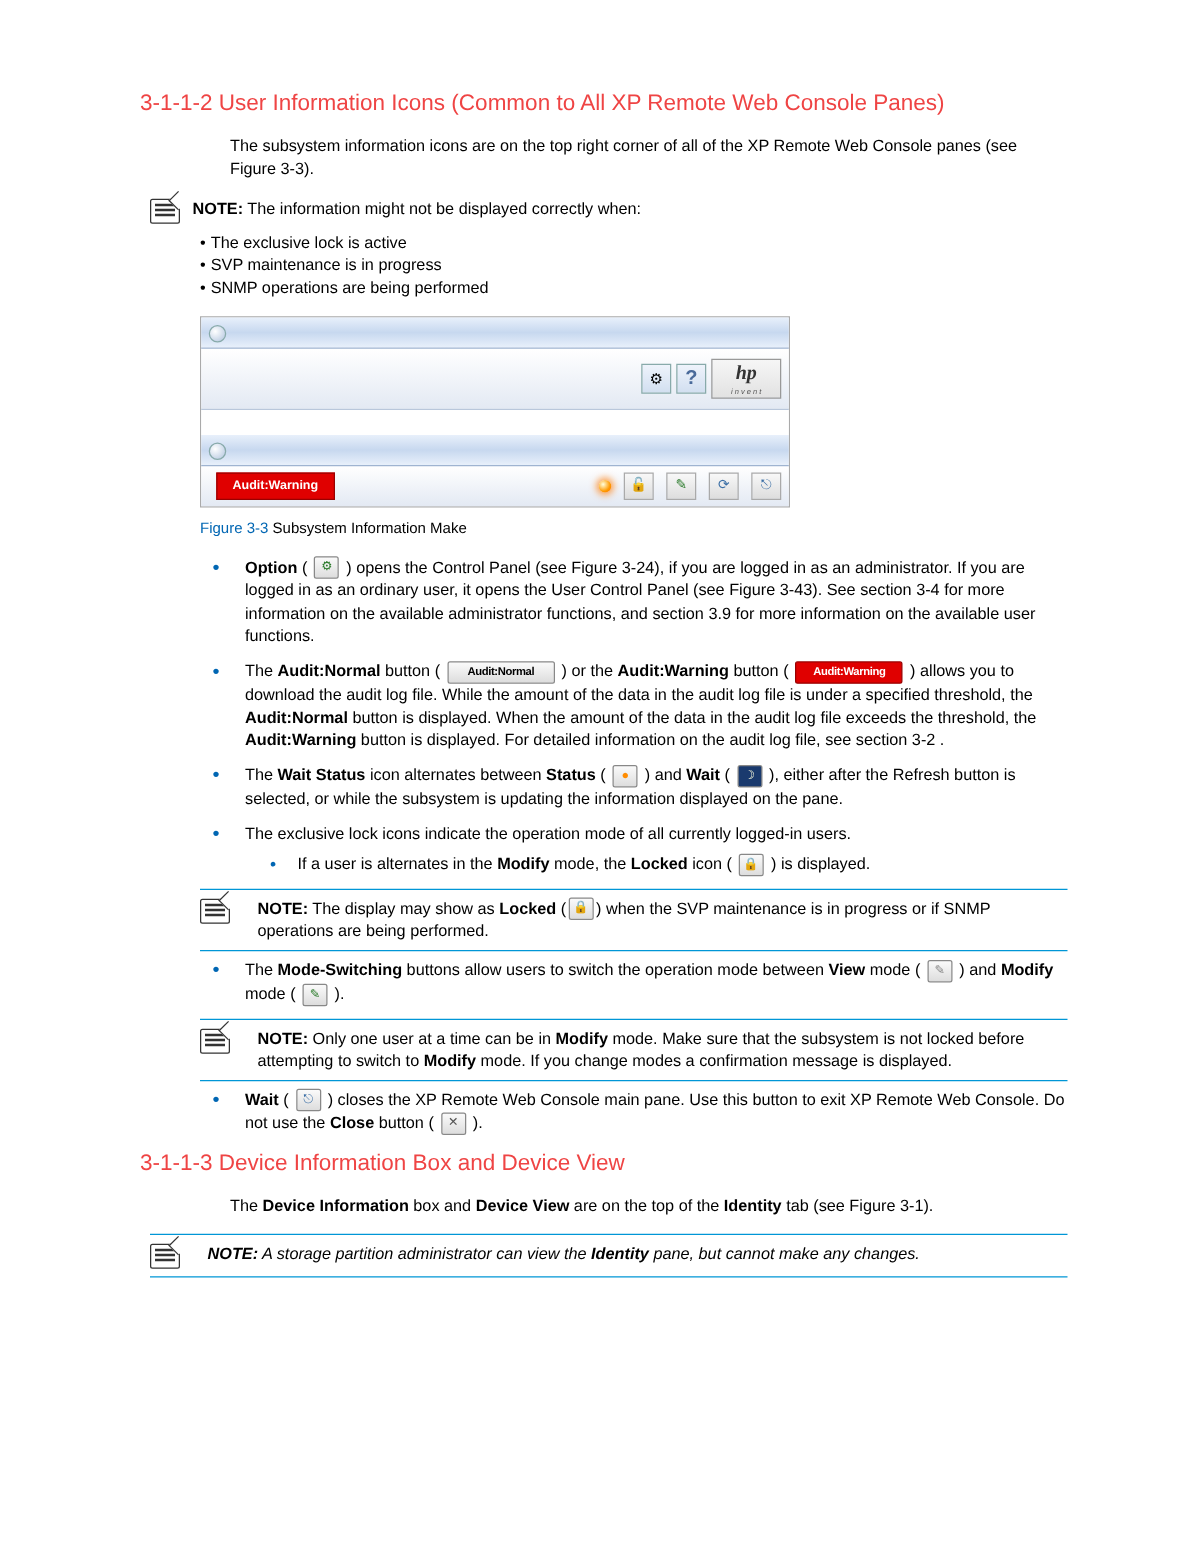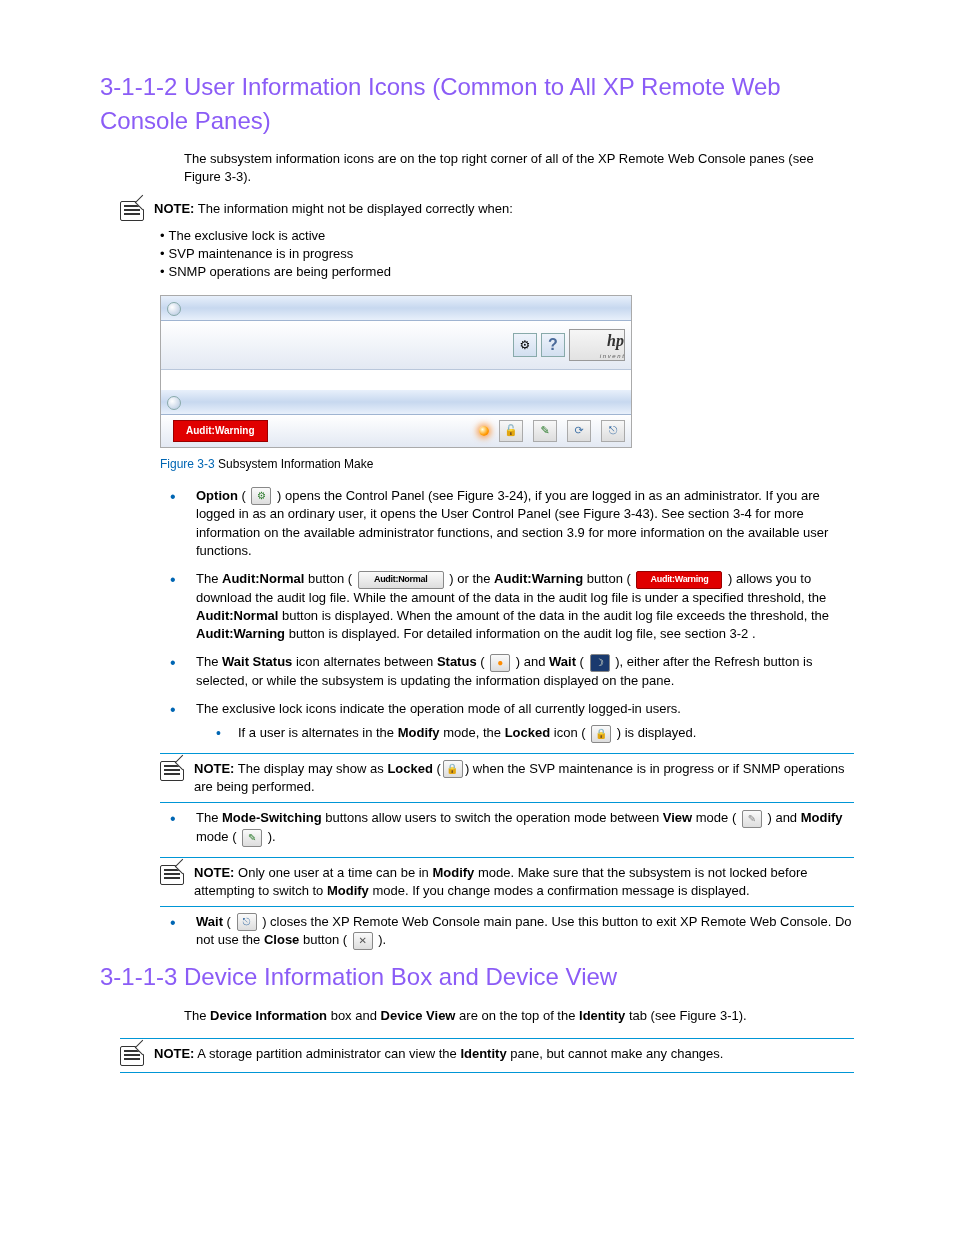--- a/index.html
+++ b/index.html
@@ -7,24 +7,24 @@
     font-size: 13px;
     color: #000;
     background: #fff;
     margin: 0;
     padding: 60px 100px 40px 100px;
     width: 954px;
     box-sizing: border-box;
     line-height: 1.4;
   }
   h2 {
-    color: #8b5cf6;
+    color: #ef4444;
     font-weight: normal;
-    font-size: 24px;
-    margin: 10px 0 8px 0;
+    font-size: 18px;
+    margin: 10px 0 8px 12px;
   }
   .indent1 { margin-left: 84px; }
   .indent-note { margin-left: 20px; display:flex; align-items:flex-start; gap:10px; }
   .note-icon {
     display:inline-block; width:22px; height:18px; border:1.5px solid #333; border-radius:2px;
     position:relative; flex:0 0 22px; margin-top:1px;
   }
   .note-icon::before {
     content:""; position:absolute; left:3px; top:3px; right:3px; height:2px; background:#333;
     box-shadow: 0 4px 0 #333, 0 8px 0 #333;
@@ -36,39 +36,39 @@
   .note-label { font-weight:bold; }
   ul.compact { margin:6px 0 6px 60px; padding:0; list-style:none; }
   ul.compact li::before { content:"\2022"; margin-right:4px; }
   ul.bull { margin:6px 0 6px 70px; padding:0; }
   ul.bull > li { list-style:none; position:relative; padding-left:26px; margin-bottom:10px; }
   ul.bull > li::before { content:"\2022"; color:#0066b3; font-size:16px; position:absolute; left:0; top:-1px; }
   ul.bull2 { margin:6px 0 2px 20px; padding:0; }
   ul.bull2 > li { list-style:none; position:relative; padding-left:22px; margin-bottom:6px; }
   ul.bull2 > li::before { content:"\2022"; color:#0066b3; font-size:14px; position:absolute; left:0; top:0; }
   .note-block { margin:6px 0 6px 60px; padding:6px 0; border-top:1px solid #0096d6; border-bottom:1px solid #0096d6; }
-  .note-block .inner { display:flex; align-items:flex-start; gap:10px; }
+  .note-block .inner { display:flex; align-items:flex-start; gap:22px; }
   .note-block .text { flex:1; }
   .fig { margin:14px 0 6px 60px; }
   .fig-caption { margin:8px 0 14px 60px; font-size:12px; }
   .fig-label { color:#0066b3; font-weight:normal; }
   .icon-btn {
     display:inline-flex; align-items:center; justify-content:center;
     width:18px; height:16px; border:1px solid #888; background:linear-gradient(#fafafa,#ddd);
     vertical-align:middle; font-size:10px; border-radius:2px; margin:0 2px;
   }
   .icon-wide { width:84px; height:16px; font-size:9px; font-weight:bold; letter-spacing:-0.3px; }
   .red-btn { background:#e00000; color:#fff; border:1px solid #900; }
   b { font-weight:bold; }
   
   .screenshot { width:470px; background:#fff; border:1px solid #aaa; }
   .ss-bar { height:24px; background:linear-gradient(#e8f0fb,#c7d8ef,#e8f0fb); border-bottom:1px solid #9fb4d1; position:relative; }
   .ss-bar::before { content:""; position:absolute; left:6px; top:6px; width:12px; height:12px; background:radial-gradient(circle at 35% 35%, #fff, #b0c4de); border-radius:50%; border:1px solid #8aa; }
   .ss-top { height:48px; background:linear-gradient(#fff,#e3e9f3); display:flex; justify-content:flex-end; align-items:center; padding:0 6px; gap:4px; border-bottom:1px solid #b9c7db; }
-  .ss-top .hp-logo { width:54px; height:30px; border:1px solid #999; background:linear-gradient(#f6f6f6,#e2e2e2); display:flex; flex-direction:column; align-items:flex-end; justify-content:center; font-size:6px; color:#555; font-style:italic; }
+  .ss-top .hp-logo { width:54px; height:30px; border:1px solid #999; background:linear-gradient(#f6f6f6,#e2e2e2); display:flex; flex-direction:column; align-items:center; justify-content:center; font-size:6px; color:#555; font-style:italic; }
   .ss-top .hp-logo .hp { font-size:16px; font-style:italic; font-weight:bold; color:#333; font-family:Georgia,serif; }
   .ss-top .q { width:22px; height:22px; border:1px solid #8aa; background:linear-gradient(#eef3fb,#d2dff0); display:flex;align-items:center;justify-content:center; color:#4a6a9a; font-weight:bold; font-size:16px; }
   .ss-top .g { width:22px; height:22px; border:1px solid #8aa; background:linear-gradient(#eef3fb,#d2dff0); display:flex;align-items:center;justify-content:center; font-size:12px; }
   .ss-gap { height:20px; background:#fff; }
   .ss-bot { height:32px; background:linear-gradient(#fff,#e3e9f3); display:flex; align-items:center; padding:0 6px; gap:10px; }
   .ss-bot .aw { background:#e00000; color:#fff; font-size:10px; font-weight:bold; padding:3px 12px; border:1px solid #900; margin-left:6px; }
   .ss-bot .spacer { flex:1; }
   .ss-bot .ico { width:22px; height:20px; border:1px solid #aaa; background:linear-gradient(#f8f8f8,#ddd); display:flex;align-items:center;justify-content:center; font-size:11px; }
   .ss-bot .dot { width:10px; height:10px; background:radial-gradient(circle at 35% 35%, #ffd, #ff9a00 60%, #ff6a00); border-radius:50%; box-shadow:0 0 6px 2px rgba(255,120,0,0.7); }
 </style>
@@ -173,21 +173,21 @@
     <b>Wait</b><span> ( </span><span class="icon-btn" style="color:#3a6ea5;">⎋</span><span> ) closes the XP Remote Web Console main pane. Use this button to exit XP Remote Web Console. Do not use the </span><b>Close</b><span> button ( </span><span class="icon-btn" style="color:#555;">✕</span><span> ).</span>
   </li>
 </ul>
 
 <h2>3-1-1-3 Device Information Box and Device View</h2>
 
 <p class="indent1">
   <span>The </span><b>Device Information</b><span> box and </span><b>Device View</b><span> are on the top of the </span><b>Identity</b><span> tab (see Figure 3-1).</span>
 </p>
 
-<div class="note-block" style="margin-left:20px;">
+<div class="note-block" style="margin-left:20px;font-style:italic;">
   <div class="inner">
     <span class="note-icon"></span>
     <div class="text">
       <span class="note-label">NOTE:</span>
       <span>A storage partition administrator can view the </span><b>Identity</b><span> pane, but cannot make any changes.</span>
     </div>
   </div>
 </div>
 
 </body></html>

